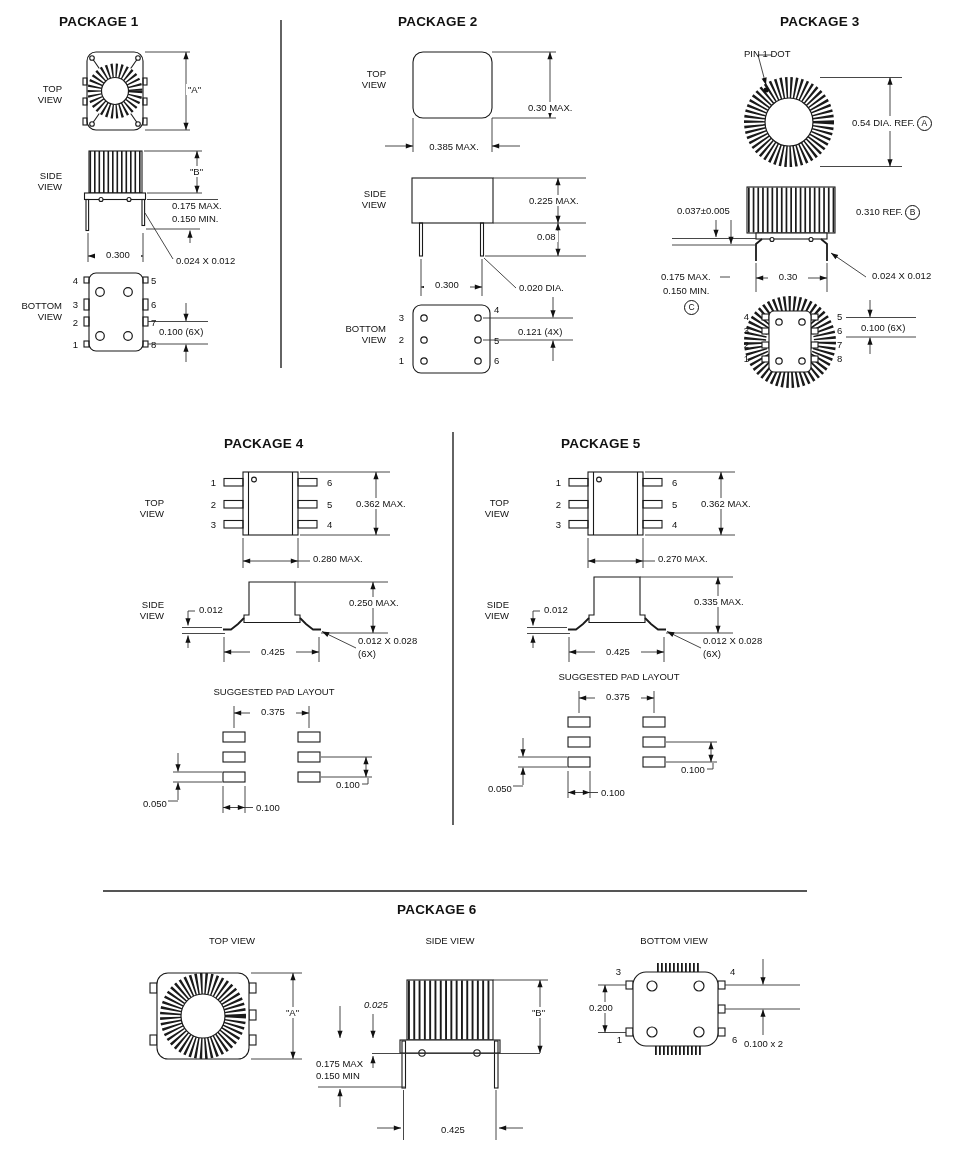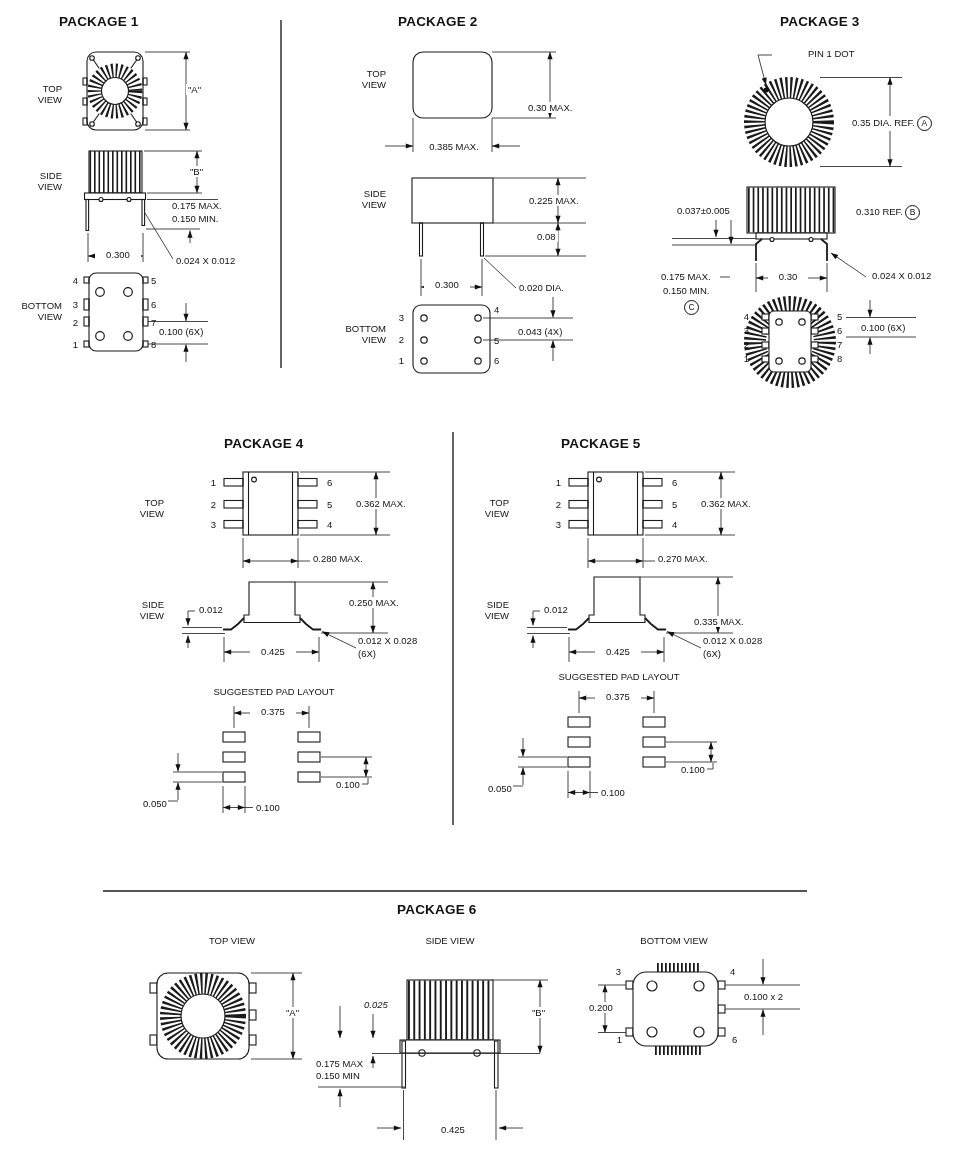--- a/index.html
+++ b/index.html
@@ -434,31 +434,31 @@
 <div class="lbl title" style="left:398px;top:16px;width:110px;">PACKAGE 2</div>
 <div class="lbl view r" style="left:354px;top:68px;width:32px;">TOP VIEW</div>
 <div class="lbl view r" style="left:354px;top:188px;width:32px;">SIDE VIEW</div>
 <div class="lbl view r" style="left:336px;top:323px;width:50px;">BOTTOM VIEW</div>
 <div class="lbl wb" style="left:526px;top:78px;margin-top:24px;">0.30 MAX.</div>
 <div class="lbl c wb" style="left:423px;top:141px;width:58px;">0.385 MAX.</div>
 <div class="lbl wb" style="left:527px;top:195px;">0.225 MAX.</div>
 <div class="lbl wb" style="left:535px;top:231px;">0.08</div>
 <div class="lbl c wb" style="left:424px;top:279px;width:42px;">0.300</div>
 <div class="lbl" style="left:519px;top:282px;">0.020 DIA.</div>
-<div class="lbl" style="left:518px;top:326px;">0.043 (4X)</div>
+<div class="lbl" style="left:518px;top:326px;">0.121 (4X)</div>
 <div class="lbl pin r" style="left:392px;top:312px;">3</div>
 <div class="lbl pin r" style="left:392px;top:334px;">2</div>
 <div class="lbl pin r" style="left:392px;top:355px;">1</div>
 <div class="lbl pin" style="left:494px;top:304px;">4</div>
 <div class="lbl pin" style="left:494px;top:335px;">5</div>
 <div class="lbl pin" style="left:494px;top:355px;">6</div>
 
 <div class="lbl title" style="left:780px;top:16px;width:110px;">PACKAGE 3</div>
-<div class="lbl" style="left:808px;top:48px;">PIN 1 DOT</div>
-<div class="lbl wb" style="left:850px;top:116px;"><span>0.35 DIA. REF.</span><span class="circ">A</span></div>
+<div class="lbl" style="left:744px;top:48px;">PIN 1 DOT</div>
+<div class="lbl wb" style="left:850px;top:116px;"><span>0.54 DIA. REF.</span><span class="circ">A</span></div>
 <div class="lbl" style="left:677px;top:205px;">0.037±0.005</div>
 <div class="lbl wb" style="left:854px;top:205px;"><span>0.310 REF.</span><span class="circ">B</span></div>
 <div class="lbl" style="left:661px;top:271px;">0.175 MAX.</div>
 <div class="lbl" style="left:663px;top:285px;">0.150 MIN.</div>
 <div class="lbl" style="left:684px;top:300px;"><span class="circ" style="margin-left:0;">C</span></div>
 <div class="lbl c wb" style="left:768px;top:271px;width:36px;">0.30</div>
 <div class="lbl" style="left:872px;top:270px;">0.024 X 0.012</div>
 <div class="lbl wb" style="left:859px;top:322px;">0.100 (6X)</div>
 <div class="lbl pin r" style="left:737px;top:311px;">4</div>
 <div class="lbl pin r" style="left:737px;top:325px;">3</div>
@@ -496,40 +496,40 @@
 <div class="lbl view r" style="left:477px;top:599px;width:32px;">SIDE VIEW</div>
 <div class="lbl pin r" style="left:549px;top:477px;">1</div>
 <div class="lbl pin r" style="left:549px;top:499px;">2</div>
 <div class="lbl pin r" style="left:549px;top:519px;">3</div>
 <div class="lbl pin" style="left:672px;top:477px;">6</div>
 <div class="lbl pin" style="left:672px;top:499px;">5</div>
 <div class="lbl pin" style="left:672px;top:519px;">4</div>
 <div class="lbl wb" style="left:699px;top:498px;">0.362 MAX.</div>
 <div class="lbl" style="left:658px;top:553px;">0.270 MAX.</div>
 <div class="lbl wb" style="left:542px;top:604px;">0.012</div>
-<div class="lbl wb" style="left:692px;top:596px;margin-top:20px;">0.335 MAX.</div>
+<div class="lbl wb" style="left:692px;top:596px;">0.335 MAX.</div>
 <div class="lbl c wb" style="left:595px;top:646px;width:42px;">0.425</div>
 <div class="lbl" style="left:703px;top:635px;">0.012 X 0.028</div>
 <div class="lbl" style="left:703px;top:648px;">(6X)</div>
 <div class="lbl c" style="left:549px;top:671px;width:140px;">SUGGESTED PAD LAYOUT</div>
 <div class="lbl c wb" style="left:595px;top:691px;width:42px;">0.375</div>
 <div class="lbl" style="left:488px;top:783px;">0.050</div>
 <div class="lbl" style="left:601px;top:787px;">0.100</div>
 <div class="lbl" style="left:681px;top:764px;">0.100</div>
 
 <div class="lbl title" style="left:397px;top:904px;width:110px;">PACKAGE 6</div>
 <div class="lbl c" style="left:197px;top:935px;width:70px;">TOP VIEW</div>
 <div class="lbl c" style="left:415px;top:935px;width:70px;">SIDE VIEW</div>
 <div class="lbl c" style="left:637px;top:935px;width:74px;">BOTTOM VIEW</div>
 <div class="lbl wb" style="left:284px;top:1007px;">"A"</div>
 <div class="lbl wb" style="left:530px;top:1007px;">"B"</div>
 <div class="lbl" style="left:364px;top:999px;font-style:italic;">0.025</div>
 <div class="lbl" style="left:316px;top:1058px;">0.175 MAX</div>
 <div class="lbl" style="left:316px;top:1070px;">0.150 MIN</div>
 <div class="lbl c wb" style="left:428px;top:1124px;width:46px;">0.425</div>
 <div class="lbl wb" style="left:587px;top:1002px;">0.200</div>
-<div class="lbl wb" style="left:742px;top:991px;">0.100 x 2</div>
+<div class="lbl wb" style="left:742px;top:1038px;">0.100 x 2</div>
 <div class="lbl pin r" style="left:609px;top:966px;">3</div>
 <div class="lbl pin r" style="left:610px;top:1034px;">1</div>
 <div class="lbl pin" style="left:730px;top:966px;">4</div>
 <div class="lbl pin" style="left:732px;top:1034px;">6</div>
 
 </div>
 
 </body></html>

